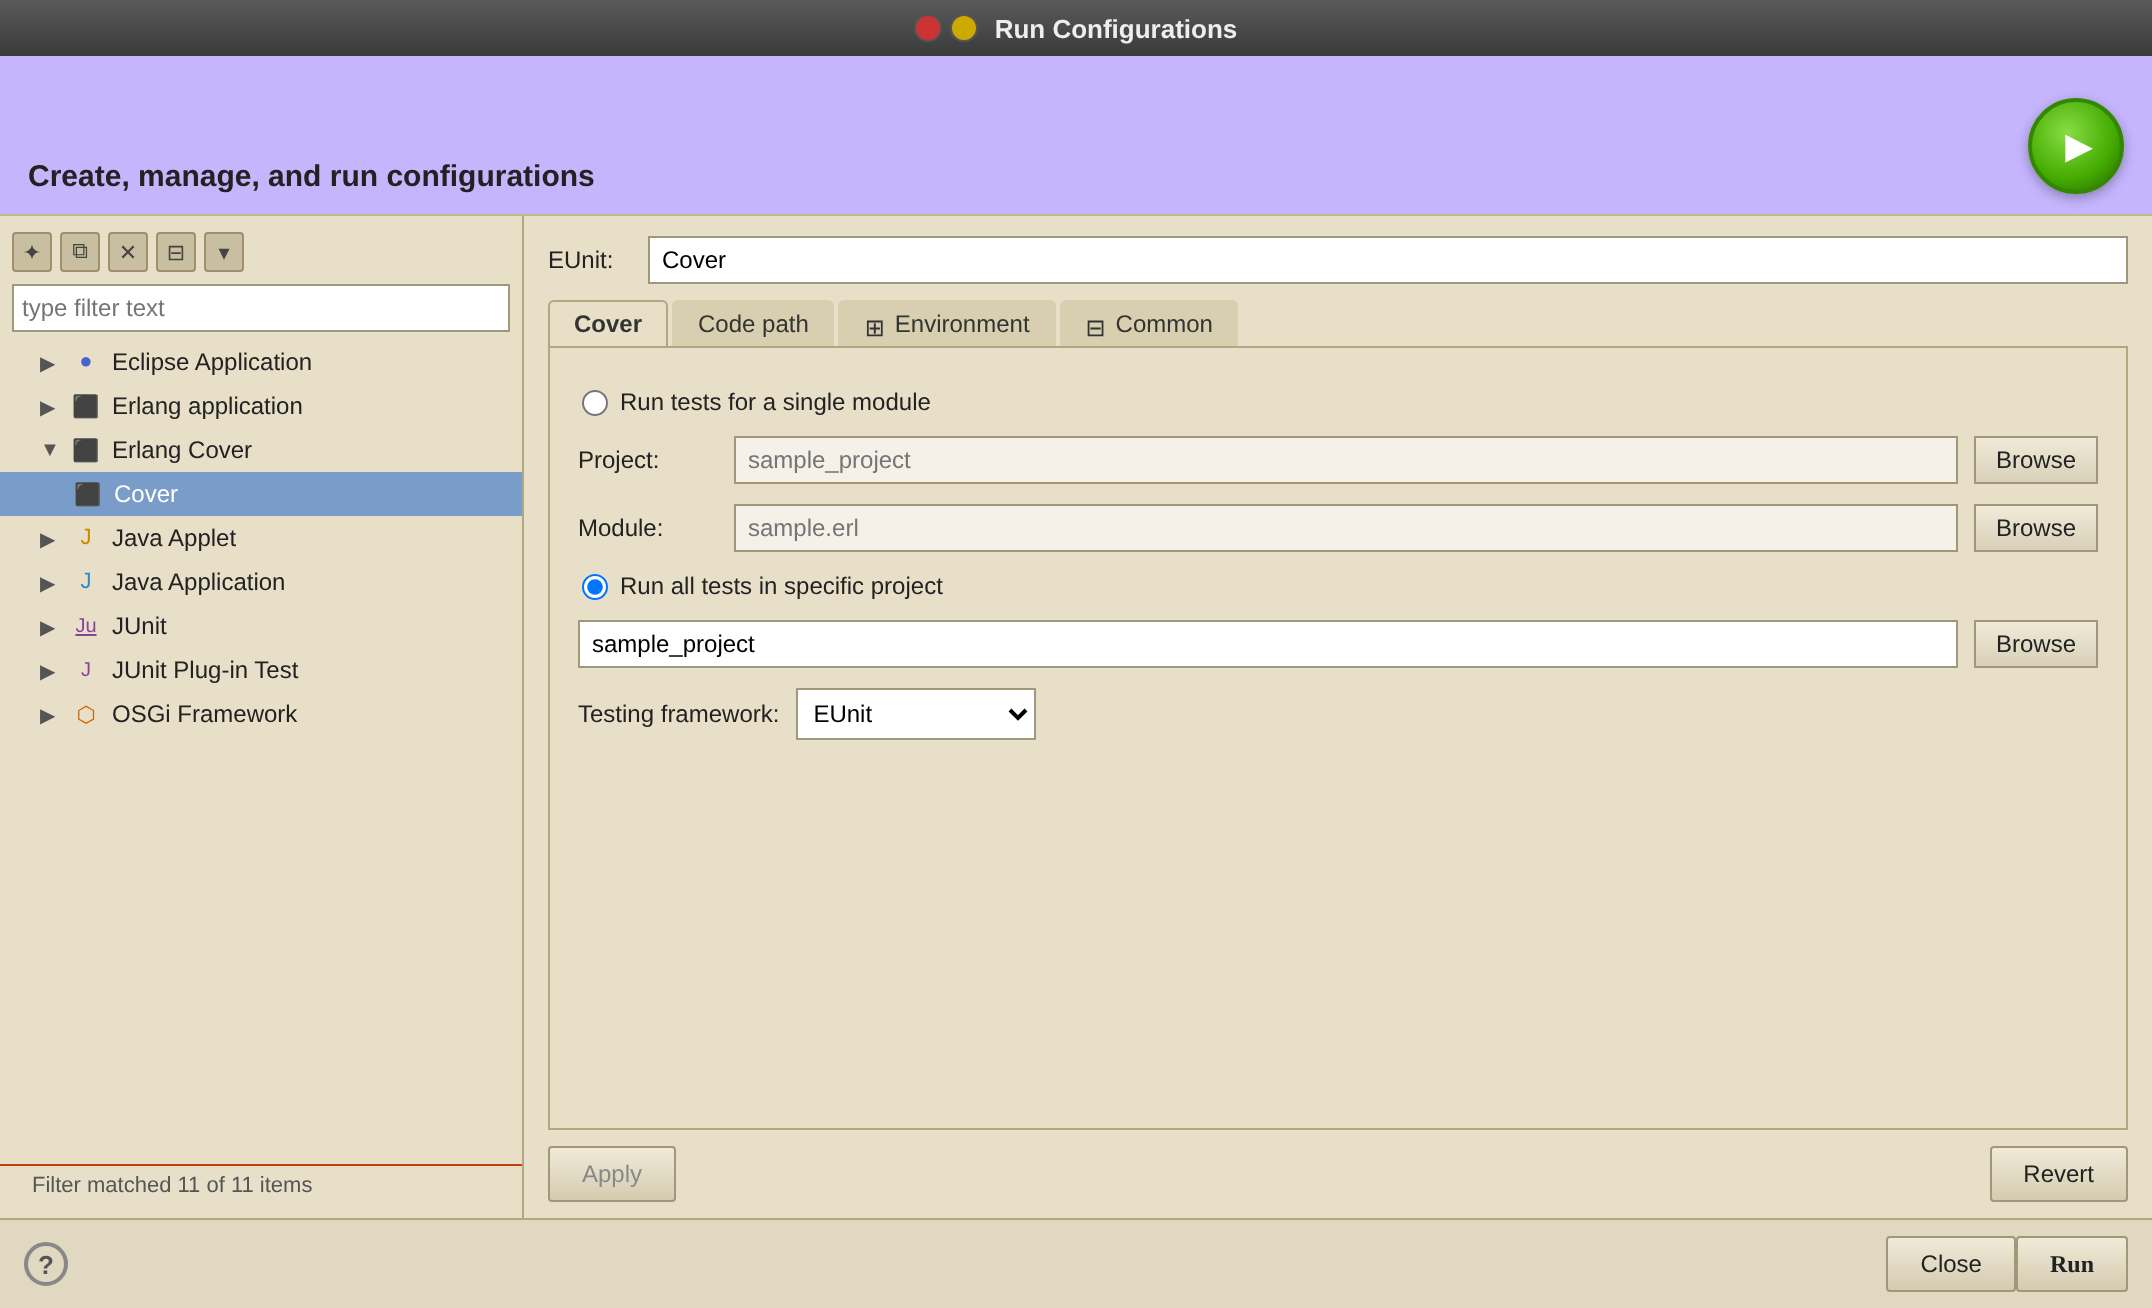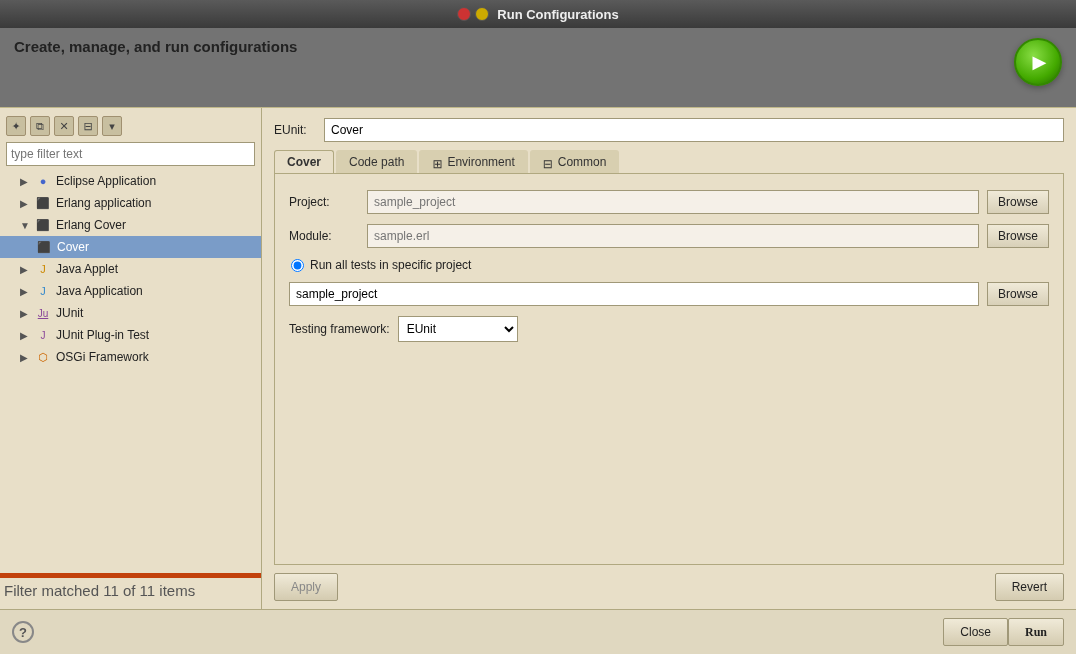--- a/index.html
+++ b/index.html
@@ -40,24 +40,24 @@
     
     .dialog {
       background: #e8dfc8;
       height: calc(654px - 28px);
       display: flex;
       flex-direction: column;
     }
 
     
     .dialog-header {
-      background: #737373;
+      background: #c4b5fd;
       padding: 10px 14px 10px 14px;
       display: flex;
-      align-items: flex-start;
+      align-items: flex-end;
       justify-content: space-between;
       border-bottom: 1px solid #c0b88a;
       min-height: 80px;
     }
     .dialog-header-title {
       font-size: 15px;
       font-weight: bold;
       color: #222;
     }
     .run-btn-circle {
@@ -164,24 +164,24 @@
     .icon-eclipse { color: #4466cc; font-size: 11px; }
     .icon-erlang { color: #cc3333; font-size: 11px; }
     .icon-cover { color: #cc3333; font-size: 11px; }
     .icon-java-applet { color: #cc8800; font-size: 11px; }
     .icon-java-app { color: #3388cc; font-size: 11px; }
     .icon-junit { color: #884499; font-size: 10px; text-decoration: underline; }
     .icon-junit-plugin { color: #884499; font-size: 10px; }
     .icon-osgi { color: #cc6600; font-size: 11px; }
 
     .filter-status {
-      padding: 4px 4px;
-      font-size: 15px;
+      padding: 4px 16px;
+      font-size: 11px;
       color: #555;
-      border-top: 5px solid #c2410c;
+      border-top: 1px solid #c2410c;
     }
 
     
     .right-panel {
       flex: 1;
       background: #e8dfc8;
       display: flex;
       flex-direction: column;
       padding: 10px 12px 8px 12px;
     }
@@ -486,20 +486,24 @@
         <div class="tab">
           <span class="tab-icon">⊞</span><span>Environment</span>
         </div>
         <div class="tab">
           <span class="tab-icon">⊟</span><span>Common</span>
         </div>
       </div>
 
       <div class="tab-content">
 
+        <div class="radio-row">
+          <input type="radio" name="test-mode" class="radio-input" style="">
+          <span class="radio-label">Run tests for a single module</span>
+        </div>
 
         <div class="form-group">
           <span class="form-label">Project:</span>
           <input class="form-input" type="text" placeholder="sample_project" style="">
           <button class="browse-btn">Browse</button>
         </div>
 
         <div class="form-group">
           <span class="form-label">Module:</span>
           <input class="form-input" type="text" placeholder="sample.erl" style="">

